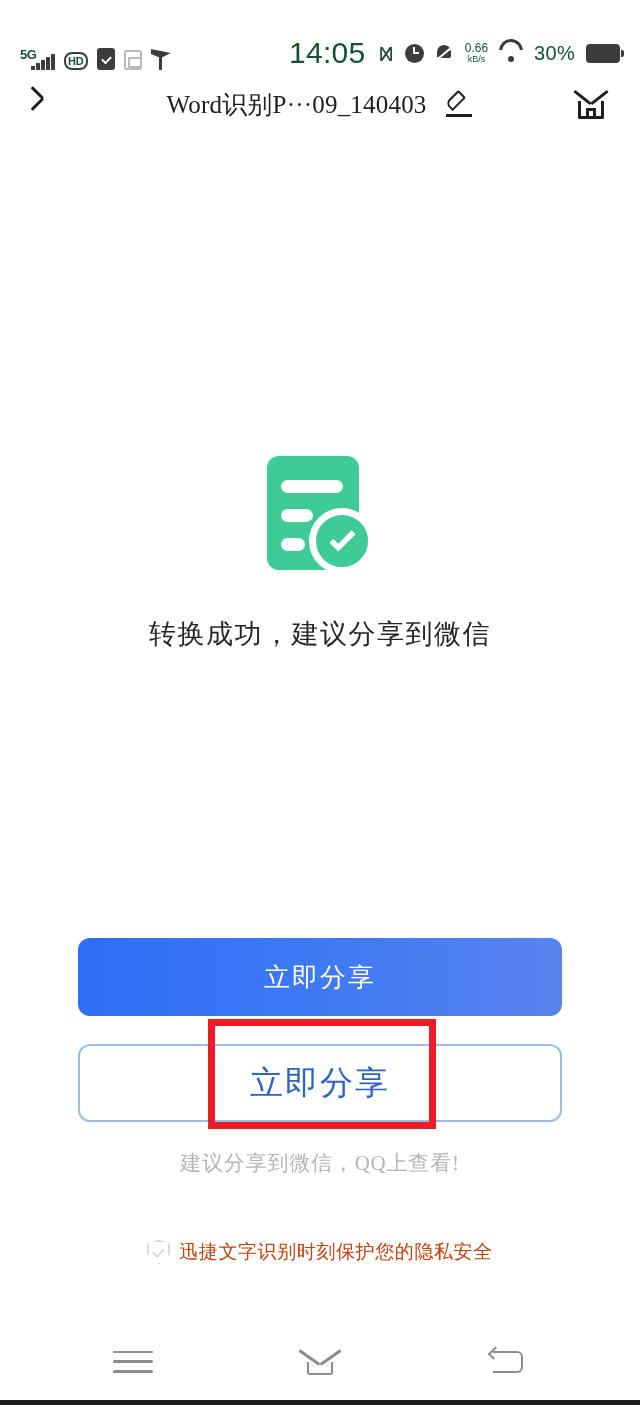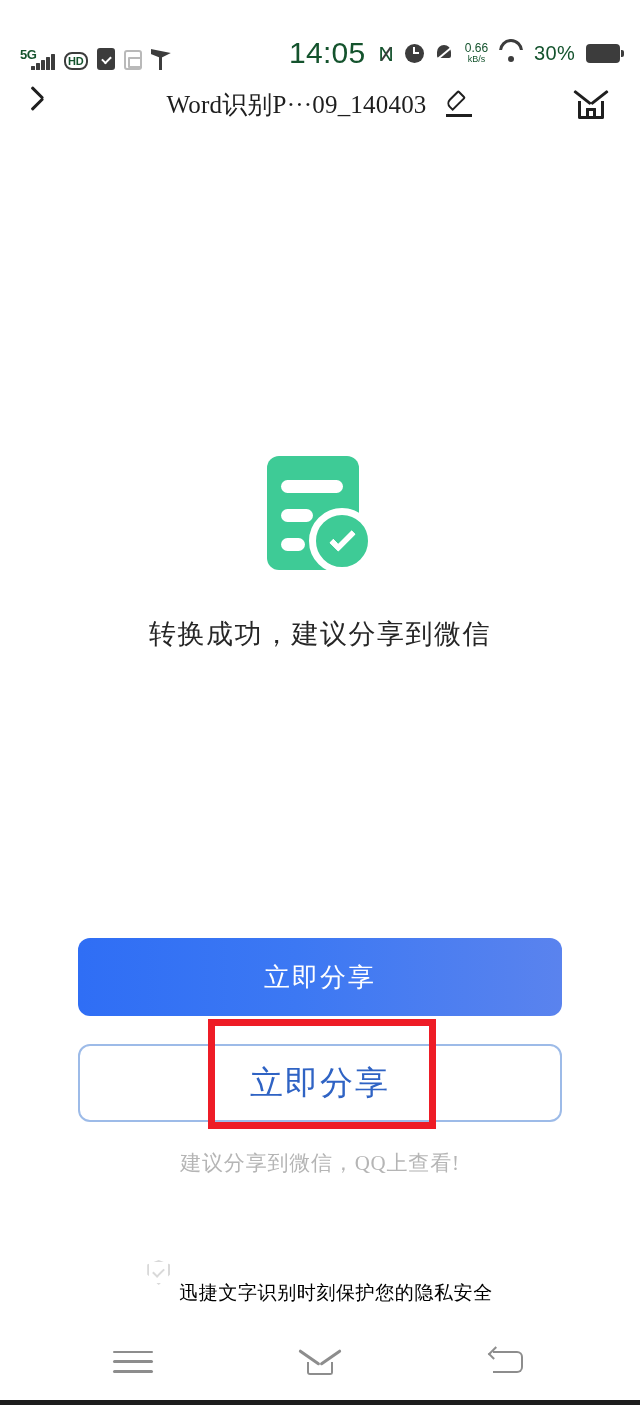--- a/index.html
+++ b/index.html
@@ -244,23 +244,22 @@
     border:2px solid #d9d9d9;
     clip-path:polygon(50% 0,100% 18%,100% 58%,50% 100%,0 58%,0 18%);
     border-radius:3px;
   }
   .shield-ico::after{
     content:"";position:absolute;left:5.5px;top:8px;width:9px;height:5px;
     border-left:2px solid #d9d9d9;border-bottom:2px solid #d9d9d9;
     transform:rotate(-45deg);
   }
   .privacy-text {
-    font-size:19px; color:#000000; letter-spacing:0.6px;
+    font-size:19px; color:#c2410c; letter-spacing:0.6px;
     font-family:Liberation Serif, serif;
-    margin-top:41px;
   }
 
   
   .annot-box {
     position:absolute;
     left:208px; top:881px; width:228px; height:110px;
     border:7px solid #ee1c26;
     box-sizing:border-box;
     pointer-events:none;
     z-index:40;

